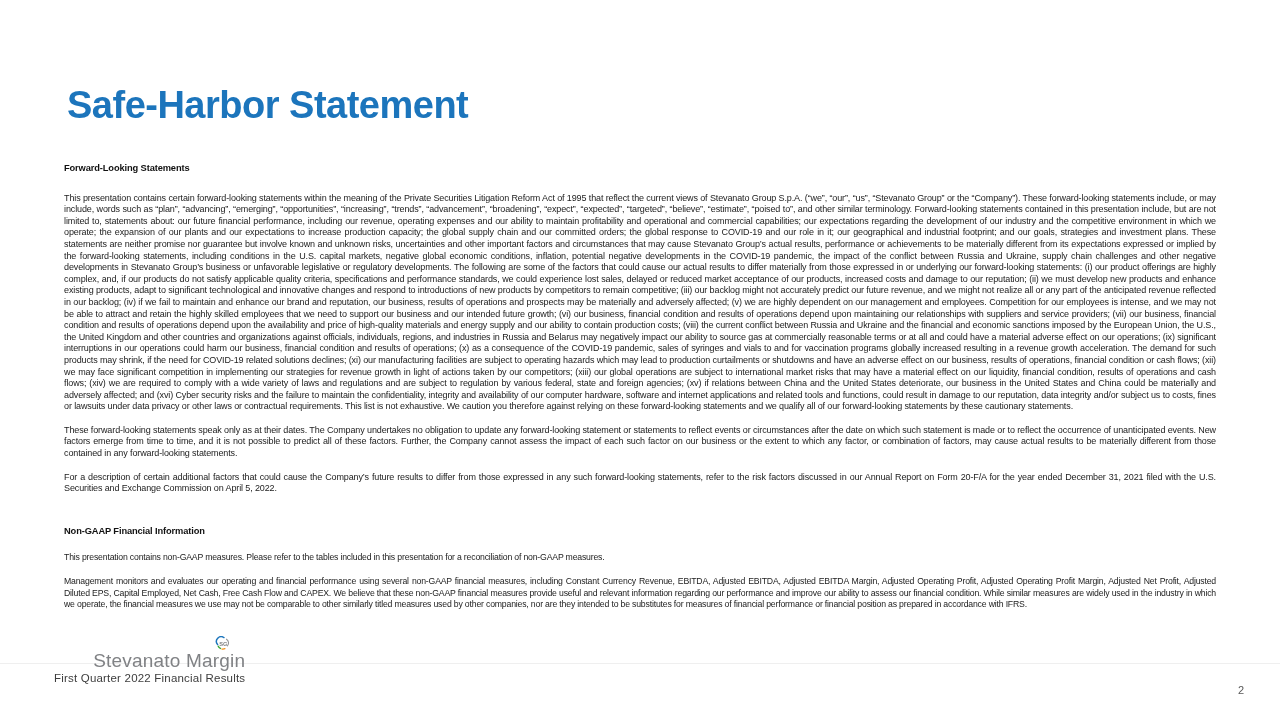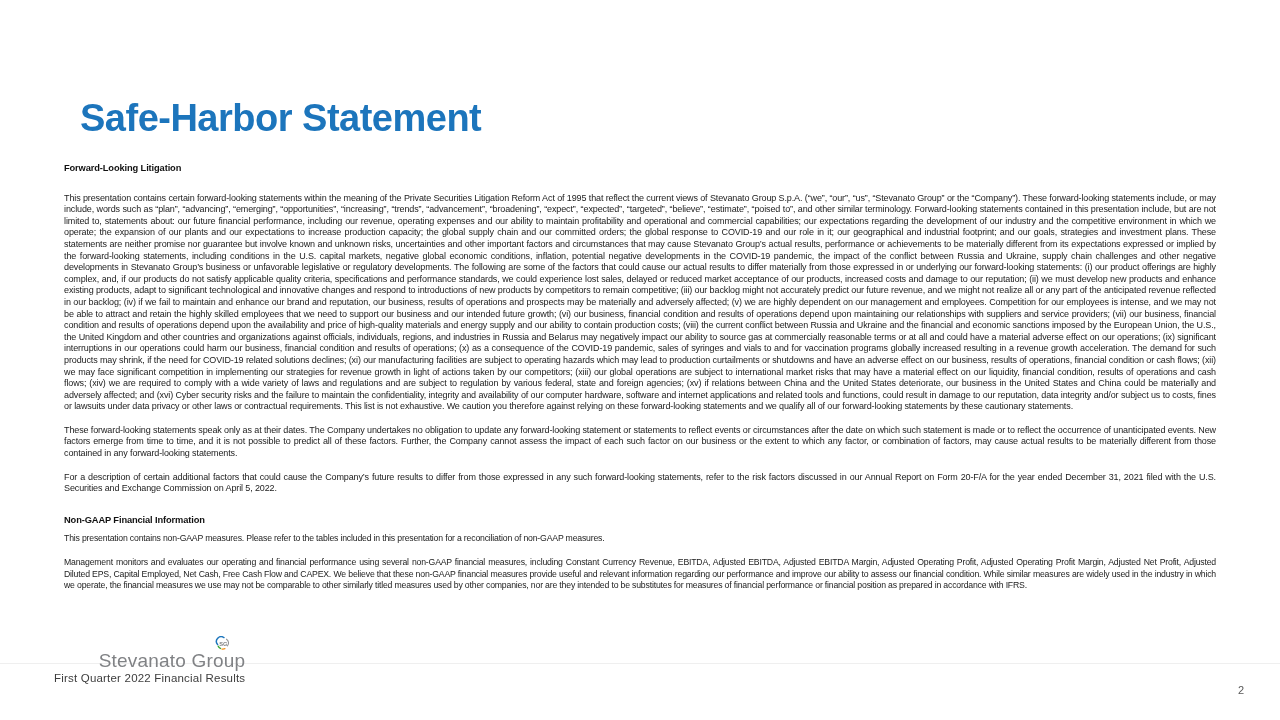--- a/index.html
+++ b/index.html
@@ -1,37 +1,37 @@
 <!DOCTYPE html>
 <html><head>
 <meta charset="utf-8">
 <style>
   html,body { margin:0; padding:0; background:#ffffff; }
   .slide {
     position:relative; width:1280px; height:720px; background:#ffffff;
     font-family:"Liberation Sans", sans-serif; color:#1a1a1a; overflow:hidden;
   }
   .title {
-    position:absolute; left:63px; top:80px; margin:17px;
+    position:absolute; left:63px; top:80px; margin:4px;
     font-size:38px; font-weight:bold; color:#1C75BC; letter-spacing:-0.5px;
     font-family:"Liberation Sans", sans-serif;
   }
   .content {
     position:absolute; left:64px; right:64px; top:163px;
     font-size:9px; line-height:11.6px; letter-spacing:-0.12px;
     text-align:justify; color:#222222;
   }
   .content h2 {
     margin:0; font-size:9.3px; font-weight:bold; color:#111111;
     text-align:left; line-height:11.6px;
   }
   .content p { margin:12px 0 0 0; }
   .content p.first { margin-top:18px; }
-  .content h2.ng { margin-top:20px; }
-  .content p.ng-intro { margin-top:7px; }
+  .content h2.ng { margin-top:31px; }
+  .content p.ng-intro { margin-top:15px; }
   .calibri { font-size:8.7px; letter-spacing:-0.18px; }
   .footer-line {
     position:absolute; left:0; right:0; top:663px; height:1px; background:#efefef;
   }
   .footer {
     position:absolute; left:18px; top:636px; height:48px; display:flex; align-items:flex-end;flex-direction:column;
   }
   .logo { width:44px; height:44px; }
   .company-name {
     margin-left:4px; font-size:19px; color:#808285; letter-spacing:0.2px;
@@ -44,21 +44,21 @@
   }
 </style>
 </head>
 <body>
 
 <div class="slide">
 
   <h1 class="title">Safe-Harbor Statement</h1>
 
   <div class="content">
-    <h2>Forward-Looking Litigation</h2>
+    <h2>Forward-Looking Statements</h2>
     <p class="first">This presentation contains certain forward-looking statements within the meaning of the Private Securities Litigation Reform Act of 1995 that reflect the current views of Stevanato Group S.p.A. (“we”, “our”, “us”, “Stevanato Group” or the “Company”). These forward-looking statements include, or may include, words such as “plan”, “advancing”, “emerging”, “opportunities”, “increasing”, “trends”, “advancement”, “broadening”, “expect”, “expected”, “targeted”, “believe”, “estimate”, “poised to”, and other similar terminology. Forward-looking statements contained in this presentation include, but are not limited to, statements about: our future financial performance, including our revenue, operating expenses and our ability to maintain profitability and operational and commercial capabilities; our expectations regarding the development of our industry and the competitive environment in which we operate; the expansion of our plants and our expectations to increase production capacity; the global supply chain and our committed orders; the global response to COVID-19 and our role in it; our geographical and industrial footprint; and our goals, strategies and investment plans. These statements are neither promise nor guarantee but involve known and unknown risks, uncertainties and other important factors and circumstances that may cause Stevanato Group’s actual results, performance or achievements to be materially different from its expectations expressed or implied by the forward-looking statements, including conditions in the U.S. capital markets, negative global economic conditions, inflation, potential negative developments in the COVID-19 pandemic, the impact of the conflict between Russia and Ukraine, supply chain challenges and other negative developments in Stevanato Group’s business or unfavorable legislative or regulatory developments. The following are some of the factors that could cause our actual results to differ materially from those expressed in or underlying our forward-looking statements: (i) our product offerings are highly complex, and, if our products do not satisfy applicable quality criteria, specifications and performance standards, we could experience lost sales, delayed or reduced market acceptance of our products, increased costs and damage to our reputation; (ii) we must develop new products and enhance existing products, adapt to significant technological and innovative changes and respond to introductions of new products by competitors to remain competitive; (iii) our backlog might not accurately predict our future revenue, and we might not realize all or any part of the anticipated revenue reflected in our backlog; (iv) if we fail to maintain and enhance our brand and reputation, our business, results of operations and prospects may be materially and adversely affected; (v) we are highly dependent on our management and employees. Competition for our employees is intense, and we may not be able to attract and retain the highly skilled employees that we need to support our business and our intended future growth; (vi) our business, financial condition and results of operations depend upon maintaining our relationships with suppliers and service providers; (vii) our business, financial condition and results of operations depend upon the availability and price of high-quality materials and energy supply and our ability to contain production costs; (viii) the current conflict between Russia and Ukraine and the financial and economic sanctions imposed by the European Union, the U.S., the United Kingdom and other countries and organizations against officials, individuals, regions, and industries in Russia and Belarus may negatively impact our ability to source gas at commercially reasonable terms or at all and could have a material adverse effect on our operations; (ix) significant interruptions in our operations could harm our business, financial condition and results of operations; (x) as a consequence of the COVID-19 pandemic, sales of syringes and vials to and for vaccination programs globally increased resulting in a revenue growth acceleration. The demand for such products may shrink, if the need for COVID-19 related solutions declines; (xi) our manufacturing facilities are subject to operating hazards which may lead to production curtailments or shutdowns and have an adverse effect on our business, results of operations, financial condition or cash flows; (xii) we may face significant competition in implementing our strategies for revenue growth in light of actions taken by our competitors; (xiii) our global operations are subject to international market risks that may have a material effect on our liquidity, financial condition, results of operations and cash flows; (xiv) we are required to comply with a wide variety of laws and regulations and are subject to regulation by various federal, state and foreign agencies; (xv) if relations between China and the United States deteriorate, our business in the United States and China could be materially and adversely affected; and (xvi) Cyber security risks and the failure to maintain the confidentiality, integrity and availability of our computer hardware, software and internet applications and related tools and functions, could result in damage to our reputation, data integrity and/or subject us to costs, fines or lawsuits under data privacy or other laws or contractual requirements. This list is not exhaustive. We caution you therefore against relying on these forward-looking statements and we qualify all of our forward-looking statements by these cautionary statements.</p>
     <p>These forward-looking statements speak only as at their dates. The Company undertakes no obligation to update any forward-looking statement or statements to reflect events or circumstances after the date on which such statement is made or to reflect the occurrence of unanticipated events. New factors emerge from time to time, and it is not possible to predict all of these factors. Further, the Company cannot assess the impact of each such factor on our business or the extent to which any factor, or combination of factors, may cause actual results to be materially different from those contained in any forward-looking statements.</p>
     <p>For a description of certain additional factors that could cause the Company’s future results to differ from those expressed in any such forward-looking statements, refer to the risk factors discussed in our Annual Report on Form 20-F/A for the year ended December 31, 2021 filed with the U.S. Securities and Exchange Commission on April 5, 2022.</p>
     <h2 class="ng">Non-GAAP Financial Information</h2>
     <p class="ng-intro calibri">This presentation contains non-GAAP measures. Please refer to the tables included in this presentation for a reconciliation of non-GAAP measures.</p>
     <p class="calibri">Management monitors and evaluates our operating and financial performance using several non-GAAP financial measures, including Constant Currency Revenue, EBITDA, Adjusted EBITDA, Adjusted EBITDA Margin, Adjusted Operating Profit, Adjusted Operating Profit Margin, Adjusted Net Profit, Adjusted Diluted EPS, Capital Employed, Net Cash, Free Cash Flow and CAPEX. We believe that these non-GAAP financial measures provide useful and relevant information regarding our performance and improve our ability to assess our financial condition. While similar measures are widely used in the industry in which we operate, the financial measures we use may not be comparable to other similarly titled measures used by other companies, nor are they intended to be substitutes for measures of financial performance or financial position as prepared in accordance with IFRS.</p>
   </div>
 
   <div class="footer-line"></div>
 
@@ -67,19 +67,19 @@
 
       <path d="M 5 27 A 15 15 0 0 1 25 5" fill="none" stroke="#1C75BC" stroke-width="4.6" stroke-linecap="round"></path>
 
       <path d="M 36 31 A 14 14 0 0 0 33 10" fill="none" stroke="#939598" stroke-width="3.4" stroke-linecap="round"></path>
 
       <path d="M 7 32 A 14 14 0 0 0 14 39" fill="none" stroke="#39A935" stroke-width="4.4" stroke-linecap="round"></path>
 
       <path d="M 19 41 A 15 15 0 0 0 28 40" fill="none" stroke="#F7941D" stroke-width="4.2" stroke-linecap="round"></path>
       <text x="10" y="30" font-family="Liberation Sans, sans-serif" font-size="18" font-weight="bold" fill="#808285">SG</text>
     </svg>
-    <span class="company-name">Stevanato Group</span>
+    <span class="company-name">Stevanato Margin</span>
     <span class="footer-subtitle">First Quarter 2022 Financial Results</span>
   </div>
 
   <span class="page-number">2</span>
 
 </div>
 
 </body></html>

